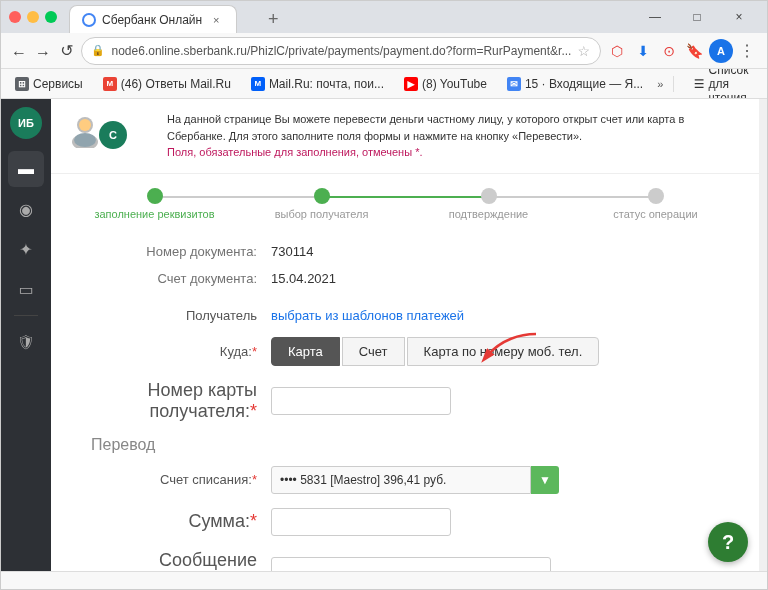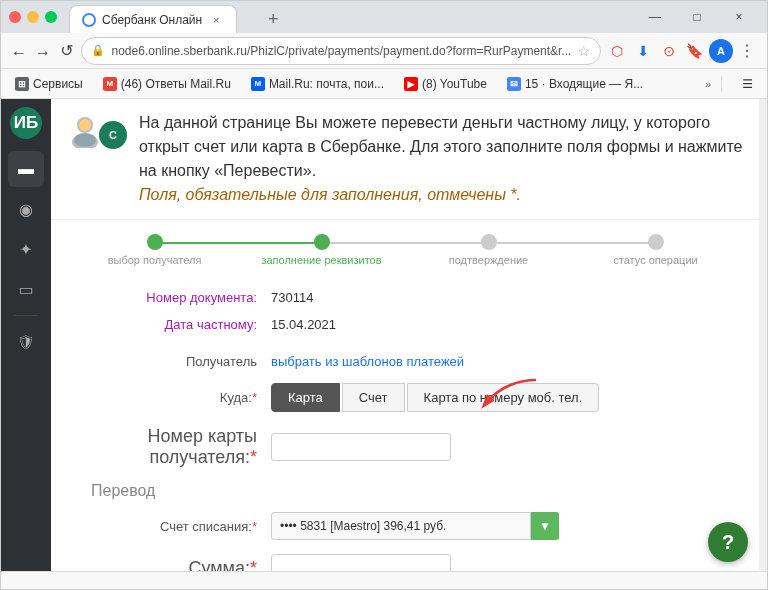--- a/index.html
+++ b/index.html
@@ -45,48 +45,48 @@
     .bm-inbox { background: #4285f4; color: white; }
     .bm-more { margin-left: auto; color: #555; font-size: 11px; }
     .bm-reading { display: flex; align-items: center; gap: 4px; color: #333; cursor: pointer; padding: 2px 6px; border-radius: 4px; margin-left: 4px; }
     .bm-sep { width: 1px; height: 16px; background: #ddd; margin: 0 2px; }
 
     
     .content-area { display: flex; flex: 1; overflow: hidden; }
 
     
     .sidebar { width: 50px; background: #2d3035; display: flex; flex-direction: column; align-items: center; padding: 8px 0; gap: 4px; }
-    .sidebar-avatar { width: 32px; height: 32px; background: #1a7c5b; border-radius: 50%; display: flex; align-items: center; justify-content: center; color: white; font-weight: bold; font-size: 17px; margin-bottom: 8px; }
+    .sidebar-avatar { width: 32px; height: 32px; background: #1a7c5b; border-radius: 50%; display: flex; align-items: center; justify-content: center; color: white; font-weight: bold; font-size: 11px; margin-bottom: 8px; }
     .sidebar-item { width: 36px; height: 36px; display: flex; align-items: center; justify-content: center; border-radius: 6px; cursor: pointer; color: #aaa; font-size: 16px; }
     .sidebar-item.active { background: #3d4045; color: white; }
     .sidebar-divider { width: 24px; height: 1px; background: #444; margin: 4px 0; }
 
     
     .page-content { flex: 1; background: #fff; overflow-y: auto; padding: 0; }
 
     
     .info-block { display: flex; align-items: flex-start; gap: 12px; padding: 12px 16px; border-bottom: 1px solid #eee; background: #fff; }
     .info-avatar { display: flex; align-items: center; gap: 4px; }
-    .info-text { font-size: 16px; color: #333; line-height: 1.5; }
+    .info-text { font-size: 11px; color: #333; line-height: 1.5; margin-left: 28px; }
 
     
     .steps-bar { display: flex; align-items: center; padding: 14px 20px; gap: 0; }
     .step { display: flex; flex-direction: column; align-items: center; position: relative; flex: 1; }
     .step-line { position: absolute; top: 8px; left: 50%; right: -50%; height: 2px; background: #ccc; z-index: 0; }
     .step-line.done { background: #4caf50; }
     .step-dot { width: 16px; height: 16px; border-radius: 50%; background: #ccc; z-index: 1; position: relative; }
     .step-dot.done { background: #4caf50; }
     .step-dot.active { background: #4caf50; border: 2px solid #4caf50; }
     .step-label { font-size: 11px; color: #999; margin-top: 4px; text-align: center; white-space: nowrap; }
     .step-label.active { color: #4caf50; }
 
     
     .form-section { padding: 10px 40px; }
     .form-row { display: flex; align-items: center; margin-bottom: 12px; }
-    .form-label { width: 180px; text-align: right; padding-right: 14px; font-size: 13px; color: #a21caf; flex-shrink: 0; }
+    .form-label { width: 180px; text-align: right; padding-right: 14px; font-size: 13px; color: #737373; flex-shrink: 0; }
     .form-value { font-size: 13px; color: #333; font-weight: 500; }
 
     
     .recipient-row { display: flex; align-items: center; margin-bottom: 14px; }
     .recipient-label { width: 180px; text-align: right; padding-right: 14px; font-size: 13px; color: #555; flex-shrink: 0; }
     .recipient-link { color: #1a73e8; font-size: 13px; cursor: pointer; text-decoration: none; }
 
     
     .dest-row { display: flex; align-items: center; margin-bottom: 14px; position: relative; }
     .dest-label { width: 180px; text-align: right; padding-right: 14px; font-size: 13px; color: #555; flex-shrink: 0; }
@@ -191,20 +191,21 @@
       <span>(8) YouTube</span>
     </div>
     <div class="bm-item">
       <div class="bm-icon bm-inbox" style="font-size:9px;">✉</div>
       <span>15 · Входящие — Я...</span>
     </div>
     <span class="bm-more">»</span>
     <div class="bm-sep"></div>
     <div class="bm-reading">
       <span>☰</span>
+      <span>Список для чтения</span>
     </div>
   </div>
 
   <div class="content-area">
 
     <div class="sidebar">
       <div class="sidebar-avatar">ИБ</div>
       <div class="sidebar-item active">
         <span>▬</span>
       </div>
@@ -235,59 +236,59 @@
             <ellipse cx="18" cy="28" rx="11" ry="7" fill="#90a4ae"></ellipse>
           </svg>
 
           <svg width="28" height="28" viewBox="0 0 28 28" style="margin-left:-8px; margin-top:10px;">
             <circle cx="14" cy="14" r="14" fill="#1a7c5b"></circle>
             <text x="14" y="18" text-anchor="middle" fill="white" font-size="11" font-weight="bold">С</text>
           </svg>
         </div>
         <div class="info-text">
           <span>На данной странице Вы можете перевести деньги частному лицу, у которого открыт счет или карта в Сбербанке. Для этого заполните поля формы и нажмите на кнопку «Перевести».</span><br>
-          <span style="color:#a16207;font-style:italic;">Поля, обязательные для заполнения, отмечены *.</span>
+          <span style="color:#be185d;">Поля, обязательные для заполнения, отмечены *.</span>
         </div>
       </div>
 
       <div class="steps-bar">
+
+        <div class="step">
+          <div class="step-dot active"></div>
+          <div class="step-line"></div>
+          <div class="step-label active">заполнение реквизитов</div>
+        </div>
 
         <div class="step">
           <div class="step-dot done"></div>
           <div class="step-line done"></div>
           <div class="step-label">выбор получателя</div>
         </div>
 
         <div class="step">
-          <div class="step-dot active"></div>
-          <div class="step-line"></div>
-          <div class="step-label active">заполнение реквизитов</div>
-        </div>
-
-        <div class="step">
           <div class="step-dot"></div>
           <div class="step-line"></div>
           <div class="step-label">подтверждение</div>
         </div>
 
         <div class="step">
           <div class="step-dot"></div>
           <div class="step-label">статус операции</div>
         </div>
       </div>
 
       <div class="form-section">
 
         <div class="form-row">
           <div class="form-label">Номер документа:</div>
           <div class="form-value">730114</div>
         </div>
 
         <div class="form-row">
-          <div class="form-label">Дата частному:</div>
+          <div class="form-label">Счет документа:</div>
           <div class="form-value">15.04.2021</div>
         </div>
       </div>
 
       <div class="recipient-row" style="padding: 0 40px;">
         <div class="recipient-label">Получатель</div>
         <a class="recipient-link">выбрать из шаблонов платежей</a>
       </div>
 
       <div class="dest-row" style="padding: 0 40px; position:relative;">

